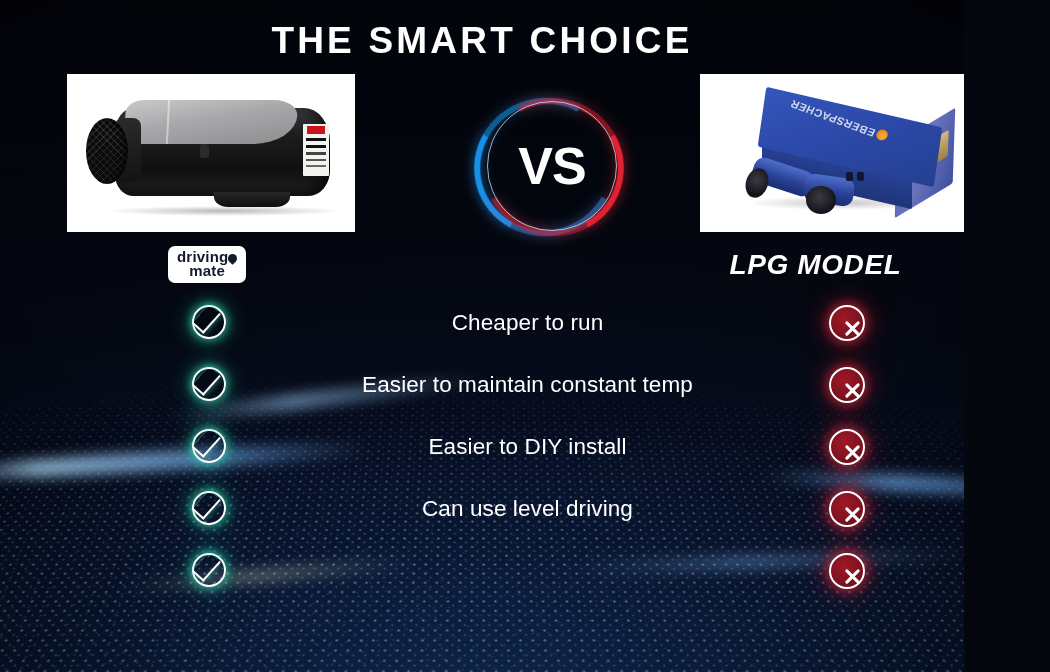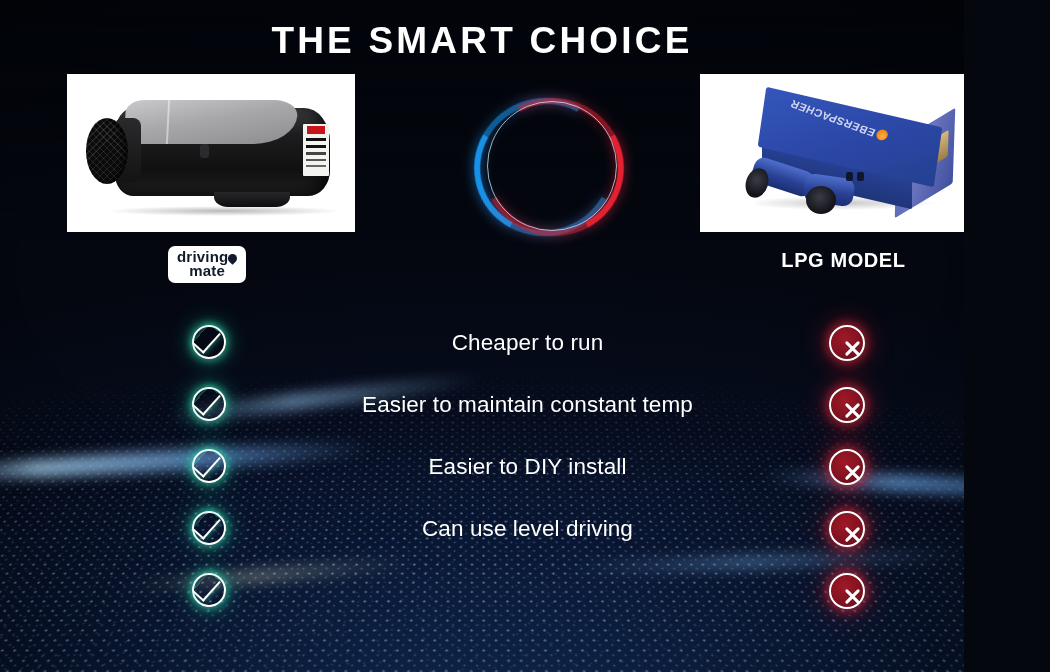--- a/index.html
+++ b/index.html
@@ -266,27 +266,28 @@
     color:#121a2c; font-size:15px; font-weight:bold; letter-spacing:0.2px;
     display:block;
   }
   .brand-left .l2 { margin-top:-1px; }
   .brand-left .flame {
     display:inline-block; width:9px; height:9px; border-radius:50% 50% 50% 0;
     transform: rotate(-45deg); background:#121a2c;
     margin: 0 0 0 0; position: relative; top: 1px;
   }
   .brand-right {
-    position:absolute; left:700px; top:249px; width:287px; text-align:center;
-    color:#ffffff; font-size:20px; font-weight:bold; letter-spacing:0.6px;
+    position:absolute; left:672px; top:249px; width:287px; text-align:center;
+    color:#ffffff; font-size:28px; font-weight:bold; letter-spacing:0.6px;
     z-index:7;
-  }
-
-  
-  .rows { position:absolute; left:0; top:312px; width:1050px; z-index:7; }
+    font-style:italic;
+  }
+
+  
+  .rows { position:absolute; left:0; top:292px; width:1050px; z-index:7; }
   .row {
     position: relative;
     height: 62px;
     display:flex; align-items:center;
   }
   .row .mid {
     position:absolute; left:255px; width:545px; text-align:center;
     color:#ffffff; font-size:22.5px; font-weight:normal; letter-spacing:0.1px;
   }
 
@@ -380,20 +381,21 @@
         <i style="left:0"></i>
         <i style="left:11px"></i>
       </div>
     </div>
   </div>
 
   <div class="vs">
     <div class="vs-arc-blue"></div>
     <div class="vs-arc-red"></div>
     <div class="vs-ring"></div>
+    <div class="vs-text">VS</div>
   </div>
 
   <div class="brand-left">
     <span class="l1"><span>driving</span><span class="flame"></span></span>
     <span class="l2">mate</span>
   </div>
 
   <div class="brand-right">LPG MODEL</div>
 
   <div class="rows">

